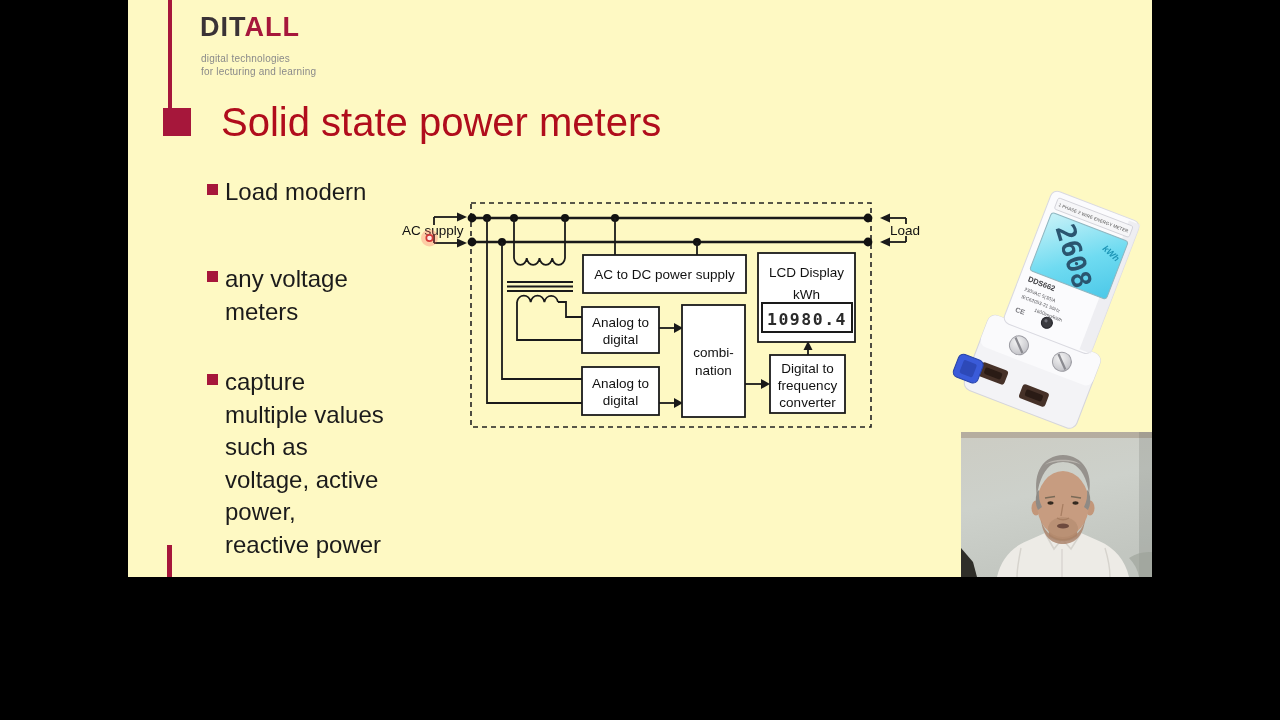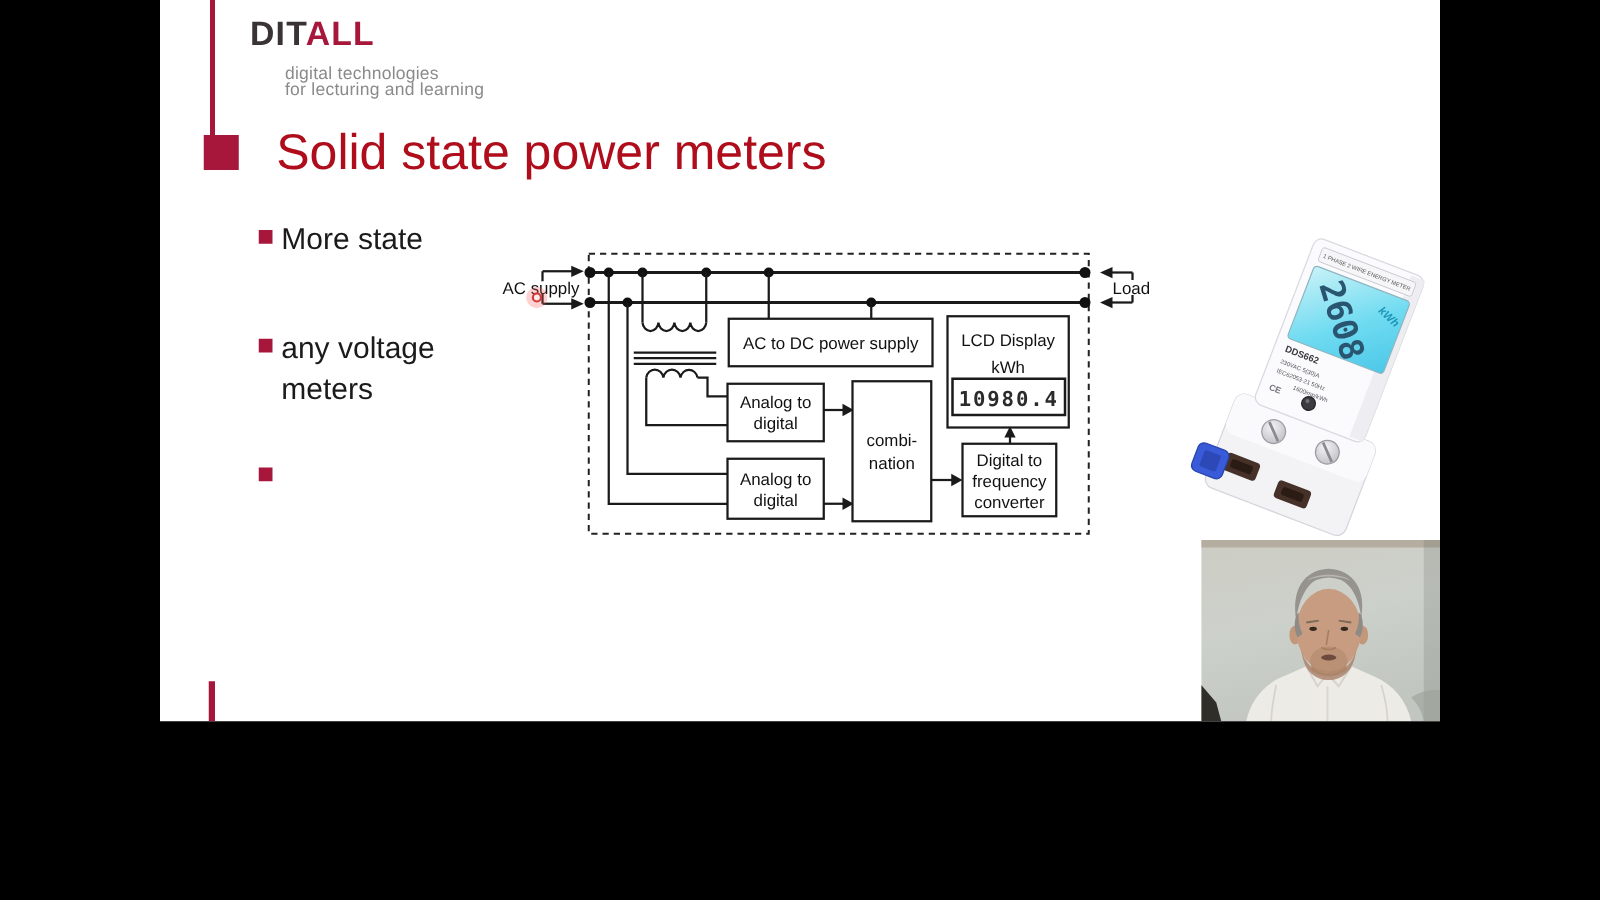--- a/index.html
+++ b/index.html
@@ -1,28 +1,28 @@
 <!DOCTYPE html>
 <html><head>
 <meta charset="utf-8">
 <style>
   html,body{margin:0;padding:0;background:#000;}
   body{width:1280px;height:720px;overflow:hidden;font-family:"Liberation Sans",sans-serif;}
   .stage{position:absolute;left:0;top:0;width:1280px;height:720px;background:#000;}
-  .slide{position:absolute;left:128px;top:0;width:1024px;height:577px;background:#ffffff;overflow:hidden;}
+  .slide{position:absolute;left:128px;top:0;width:1024px;height:577px;background:#fef9c3;overflow:hidden;}
   .abs{position:absolute;}
   
   .accent-line-top{left:40px;top:0;width:4px;height:110px;background:#a6173b;}
   .accent-square{left:35px;top:108px;width:28px;height:28px;background:#a6173b;}
   .accent-line-bottom{left:39px;top:545px;width:5px;height:32px;background:#a6173b;}
   
   .logo{left:72px;top:12px;line-height:30px;font-size:27px;font-weight:bold;letter-spacing:1px;}
   .logo .dark{color:#3a3336;}
   .logo .red{color:#a6173b;}
-  .tagline{left:73px;top:52px;font-size:14px;line-height:13px;color:#8a8a8a;letter-spacing:.2px;margin-left:27px;}
+  .tagline{left:73px;top:52px;font-size:10px;line-height:13px;color:#8a8a8a;letter-spacing:.2px;}
   
   .title{left:93px;top:100px;font-size:40px;color:#b00d1c;white-space:nowrap;}
   
   .bullet{position:absolute;left:79px;}
   .bullet .marker{position:absolute;left:0;top:8px;width:11px;height:11px;background:#a6173b;}
   .bullet .lines{margin-left:18px;font-size:24px;line-height:32.5px;color:#1b1b1b;white-space:nowrap;}
   .b1{top:176px;} .b2{top:263px;} .b3{top:366px;}
   
   .diagram-wrap{left:272px;top:198px;width:532px;height:240px;}
   svg{display:block;}
@@ -47,32 +47,40 @@
     <div class="abs tagline">
       <div>digital technologies</div>
       <div>for lecturing and learning</div>
     </div>
 
     <div class="abs title">Solid state power meters</div>
 
     <div class="bullet b1">
       <span class="marker"></span>
       <div class="lines">
-        <div>More state</div>
+        <div>Load modern</div>
       </div>
     </div>
     <div class="bullet b2">
       <span class="marker"></span>
       <div class="lines">
         <div>any voltage</div>
         <div>meters</div>
       </div>
     </div>
     <div class="bullet b3">
       <span class="marker"></span>
+      <div class="lines">
+        <div>capture</div>
+        <div>multiple values</div>
+        <div>such as</div>
+        <div>voltage, active</div>
+        <div>power,</div>
+        <div>reactive power</div>
+      </div>
     </div>
 
     <div class="abs diagram-wrap">
       <svg width="532" height="240" viewBox="400 198 532 240">
 
         <rect x="471" y="203" width="400" height="224" fill="none" stroke="#222" stroke-width="1.6" stroke-dasharray="5 4"></rect>
 
         <g stroke="#1a1a1a" stroke-width="2.4">
           <path d="M472 218 H868"></path>
           <path d="M472 242 H868"></path>

